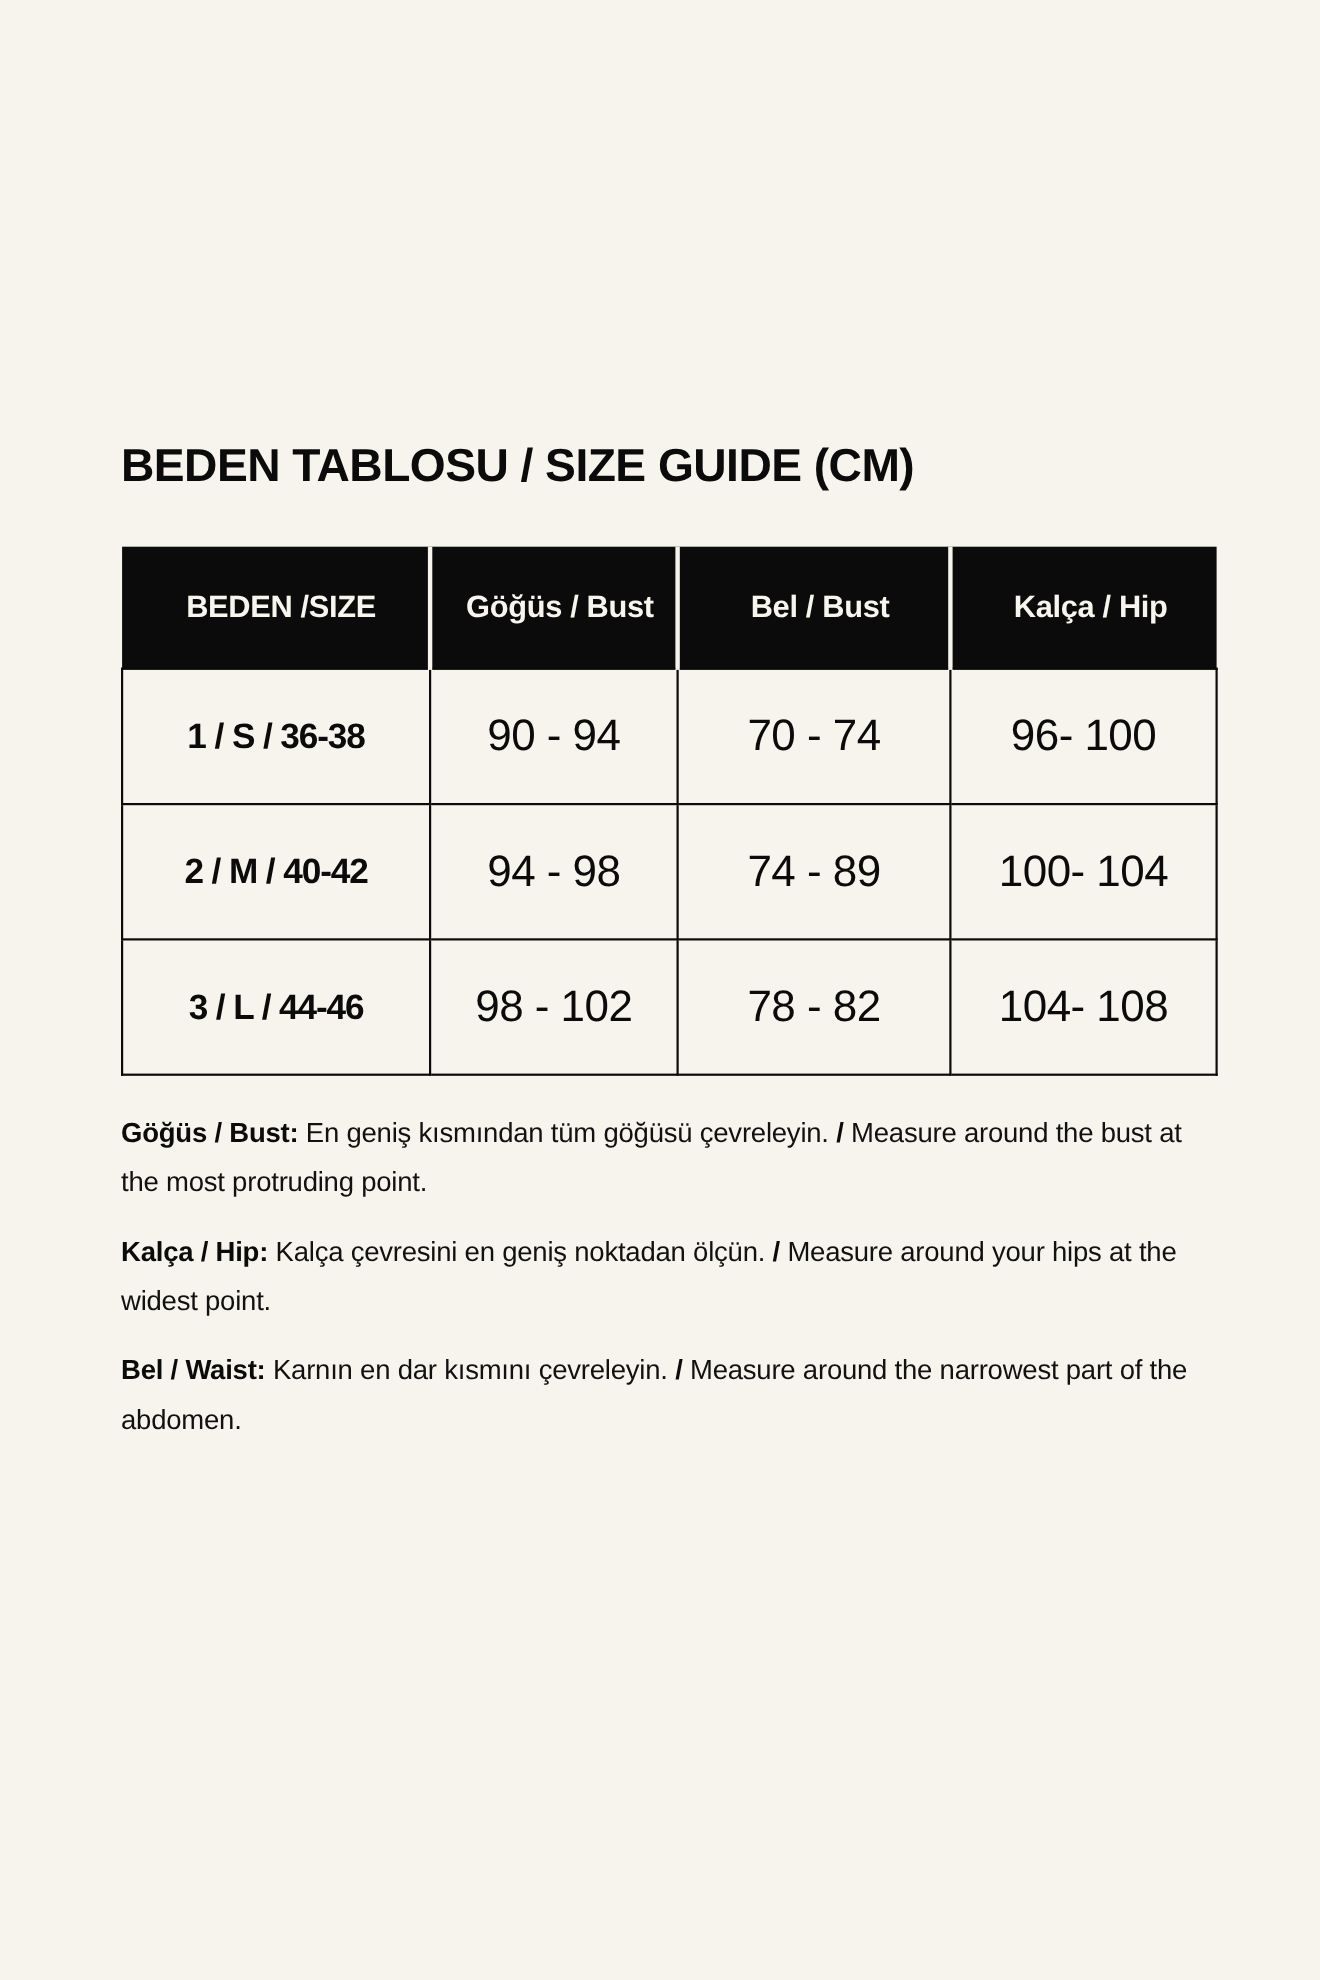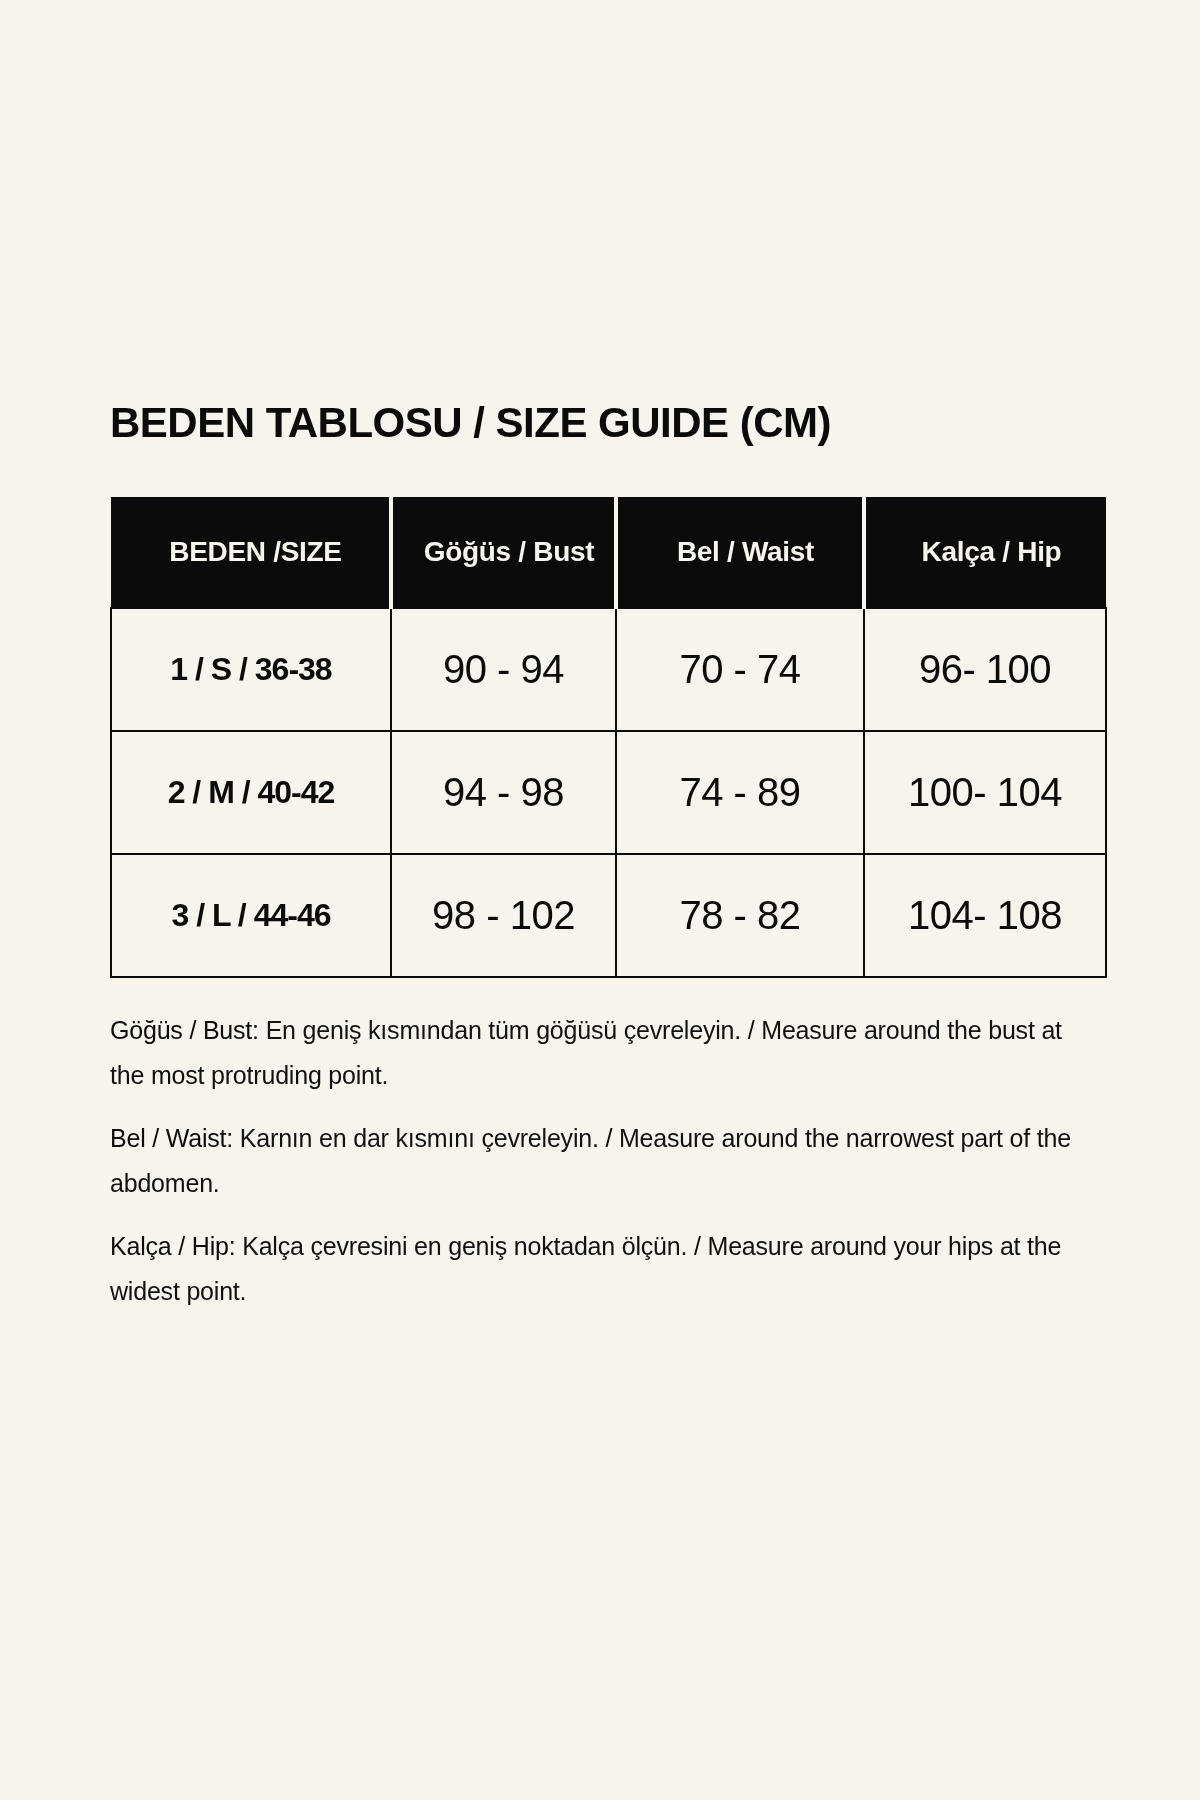--- a/index.html
+++ b/index.html
@@ -78,41 +78,41 @@
     top: 1008px;
     width: 985px;
   }
   .notes p {
     margin: 0 0 18px 0;
     font-size: 25px;
     line-height: 45px;
     color: #111111;
     letter-spacing: -0.2px;
   }
-  .notes p strong { font-weight: 400; color: #0B0B0B; }
+  .notes p strong { font-weight: 700; color: #0B0B0B; }
 </style>
 </head>
 <body>
 
 <div class="page">
 
   <h1 class="page-title">BEDEN TABLOSU / SIZE GUIDE (CM)</h1>
 
   <table class="size-table">
     <colgroup>
       <col class="c1">
         <col class="c2">
         <col class="c3">
         <col class="c4">
     </colgroup>
     <thead>
       <tr>
         <th>BEDEN /SIZE</th>
         <th>Göğüs / Bust</th>
-        <th>Bel / Waist</th>
+        <th>Bel / Bust</th>
         <th>Kalça / Hip</th>
       </tr>
     </thead>
     <tbody>
       <tr>
         <td>1 / S / 36-38</td>
         <td>90 - 94</td>
         <td>70 - 74</td>
         <td>96- 100</td>
       </tr>
@@ -126,17 +126,17 @@
         <td>3 / L / 44-46</td>
         <td>98 - 102</td>
         <td>78 - 82</td>
         <td>104- 108</td>
       </tr>
     </tbody>
   </table>
 
   <div class="notes">
     <p><strong>Göğüs / Bust:</strong> <span>En geniş kısmından tüm göğüsü çevreleyin.</span> <strong>/</strong> <span>Measure around the bust at the most protruding point.</span></p>
+    <p><strong>Kalça / Hip:</strong> <span>Kalça çevresini en geniş noktadan ölçün.</span> <strong>/</strong> <span>Measure around your hips at the widest point.</span></p>
     <p><strong>Bel / Waist:</strong> <span>Karnın en dar kısmını çevreleyin.</span> <strong>/</strong> <span>Measure around the narrowest part of the abdomen.</span></p>
-    <p><strong>Kalça / Hip:</strong> <span>Kalça çevresini en geniş noktadan ölçün.</span> <strong>/</strong> <span>Measure around your hips at the widest point.</span></p>
   </div>
 
 </div>
 
 </body></html>

